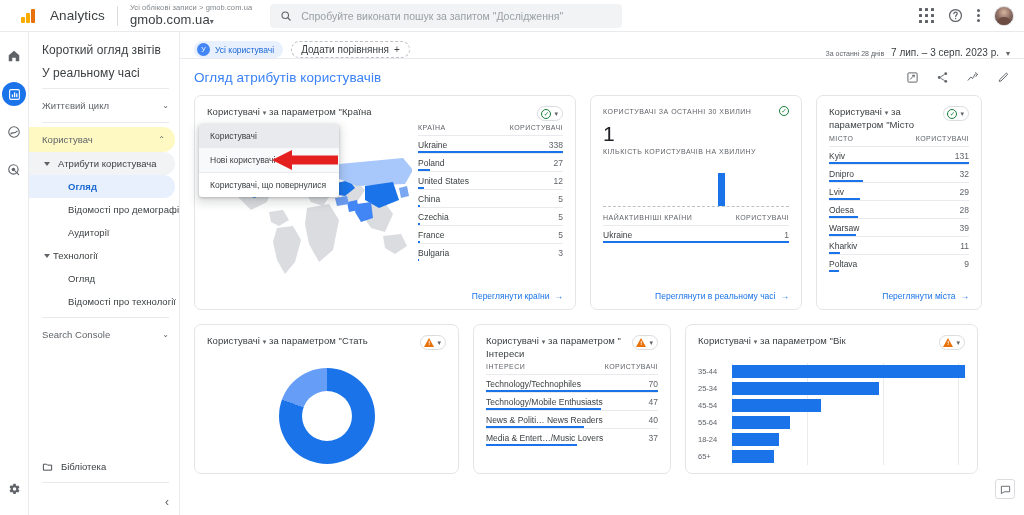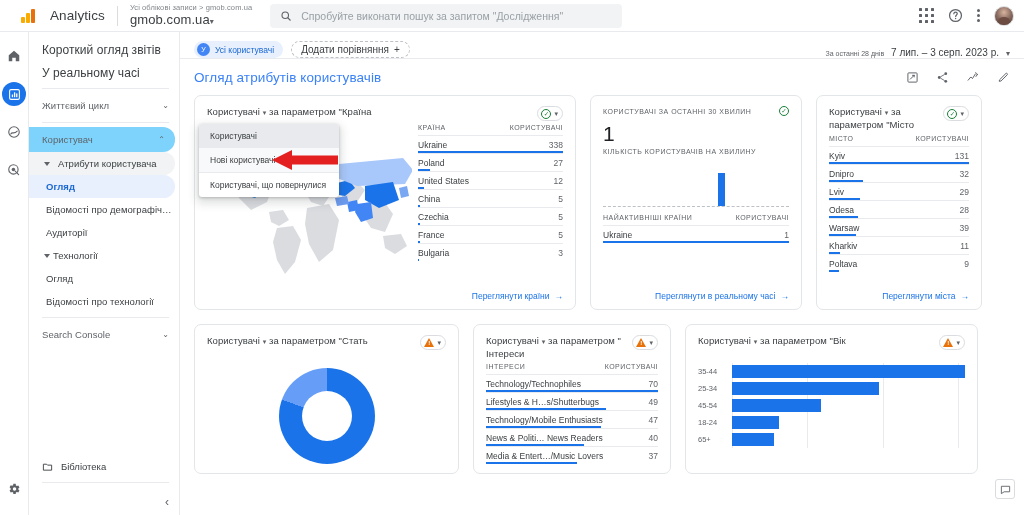--- a/index.html
+++ b/index.html
@@ -90,36 +90,36 @@
   .nav-item {
     height: 23px; display: flex; align-items: center;
     font-size: 12px; color: #3c4043; padding-left: 13px; cursor: pointer;
     letter-spacing: .05px; white-space: nowrap;
   }
   .nav-group {
     height: 25px; display: flex; align-items: center;
     font-size: 9.5px; color: #5f6368; padding-left: 13px; padding-right: 10px;
     cursor: pointer; position: relative; letter-spacing: .05px;
   }
-  .nav-group.shaded { background: #7dd3fc; border-radius: 0 12px 12px 0; margin-right: 4px; }
+  .nav-group.shaded { background: #fef9c3; border-radius: 0 12px 12px 0; margin-right: 4px; }
   .nav-group .chev { margin-left: auto; font-size: 8px; color: #5f6368; }
   .nav-sub {
     height: 23px; display: flex; align-items: center;
     font-size: 9.5px; color: #3c4043; padding-left: 24px; cursor: pointer;
     position: relative; white-space: nowrap; letter-spacing: .05px;
   }
   .nav-sub.grey-pill { background: #f1f3f4; border-radius: 0 12px 12px 0; margin-right: 4px; padding-left: 29px; }
   .nav-sub .tri {
     position: absolute; left: 15px; top: 50%; transform: translateY(-50%);
     width: 0; height: 0; border-left: 3.5px solid transparent; border-right: 3.5px solid transparent;
     border-top: 4px solid #5f6368;
   }
   .nav-leaf {
     height: 23px; display: flex; align-items: center;
-    font-size: 9.5px; color: #3c4043; padding-left: 17px; cursor: pointer;
+    font-size: 9.5px; color: #3c4043; padding-left: 39px; cursor: pointer;
     white-space: nowrap; overflow: hidden; text-overflow: ellipsis; letter-spacing: .05px;
   }
   .nav-leaf.selected {
     background: #e8f0fe; color: #1967d2; font-weight: bold;
     border-radius: 0 12px 12px 0; margin-right: 4px;
   }
   .nav-div { height: 1px; background: #e8eaed; margin: 4px 10px 4px 13px; }
   .nav-lib {
     position: absolute; bottom: 38px; left: 0; right: 0;
     display: flex; align-items: center; gap: 8px; padding-left: 13px;
@@ -694,25 +694,20 @@
           <span>ІНТЕРЕСИ</span>
           <span>КОРИСТУВАЧІ</span>
         </div>
         <div>
           <div class="tbl-row">
             <span class="nm">Technology/Technophiles</span>
             <span class="vl">70</span>
             <span class="bar-ind" style="width:100%"></span>
           </div>
           <div class="tbl-row">
-            <span class="nm">Lifestyles &amp; H…s/Shutterbugs</span>
-            <span class="vl">49</span>
-            <span class="bar-ind" style="width:70%"></span>
-          </div>
-          <div class="tbl-row">
             <span class="nm">Technology/Mobile Enthusiasts</span>
             <span class="vl">47</span>
             <span class="bar-ind" style="width:67%"></span>
           </div>
           <div class="tbl-row">
             <span class="nm">News &amp; Politi… News Readers</span>
             <span class="vl">40</span>
             <span class="bar-ind" style="width:57%"></span>
           </div>
           <div class="tbl-row">
@@ -748,20 +743,24 @@
           </div>
           <div class="hbar-row">
             <span class="hbar-lbl">25-34</span>
             <span class="hbar" style="width:63%"></span>
           </div>
           <div class="hbar-row">
             <span class="hbar-lbl">45-54</span>
             <span class="hbar" style="width:38%"></span>
           </div>
           <div class="hbar-row">
+            <span class="hbar-lbl">55-64</span>
+            <span class="hbar" style="width:25%"></span>
+          </div>
+          <div class="hbar-row">
             <span class="hbar-lbl">18-24</span>
             <span class="hbar" style="width:20%"></span>
           </div>
           <div class="hbar-row">
             <span class="hbar-lbl">65+</span>
             <span class="hbar" style="width:18%"></span>
           </div>
         </div>
       </div>
     </div>

